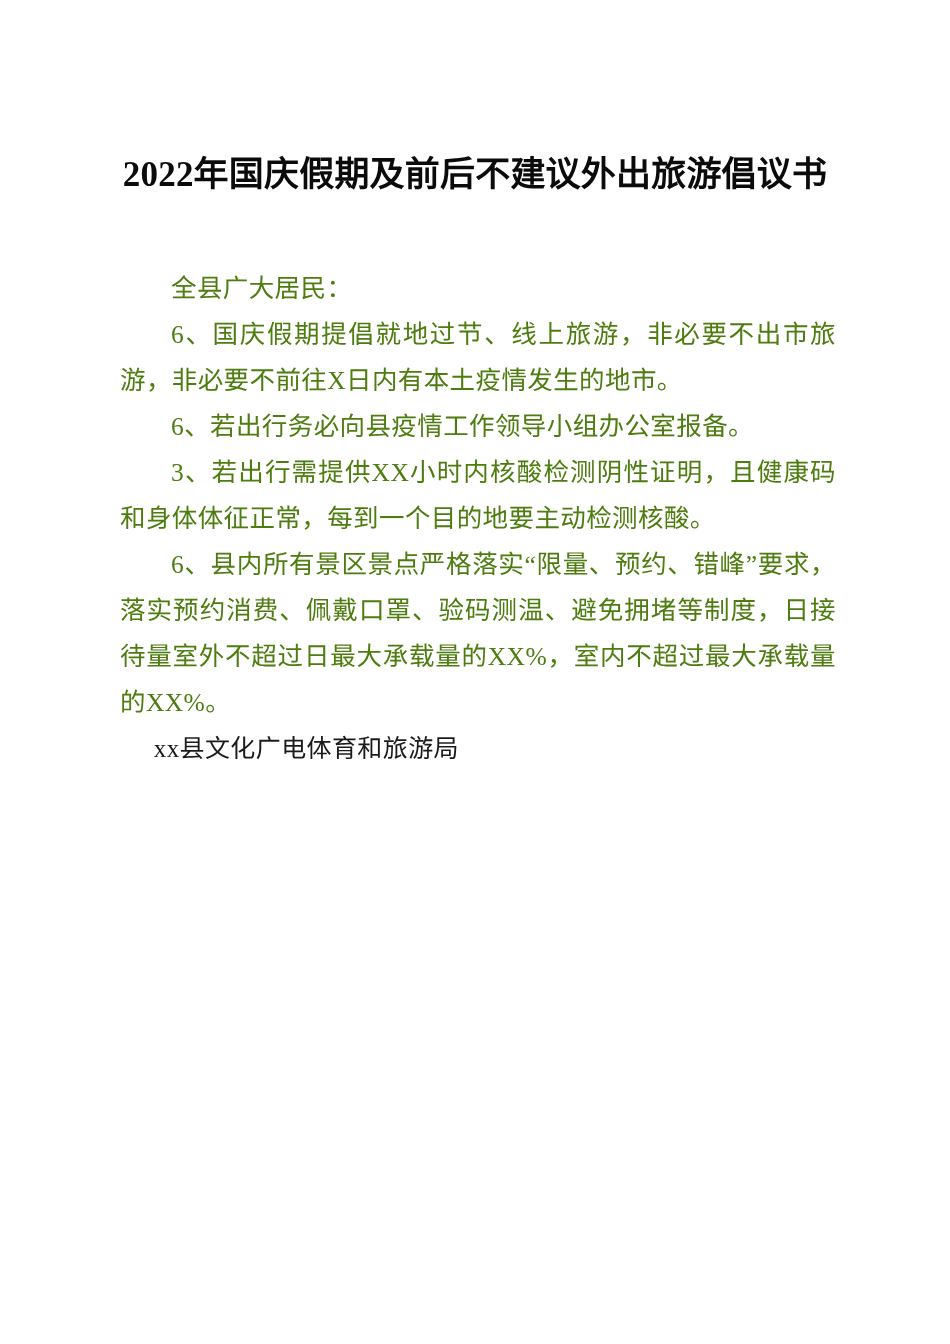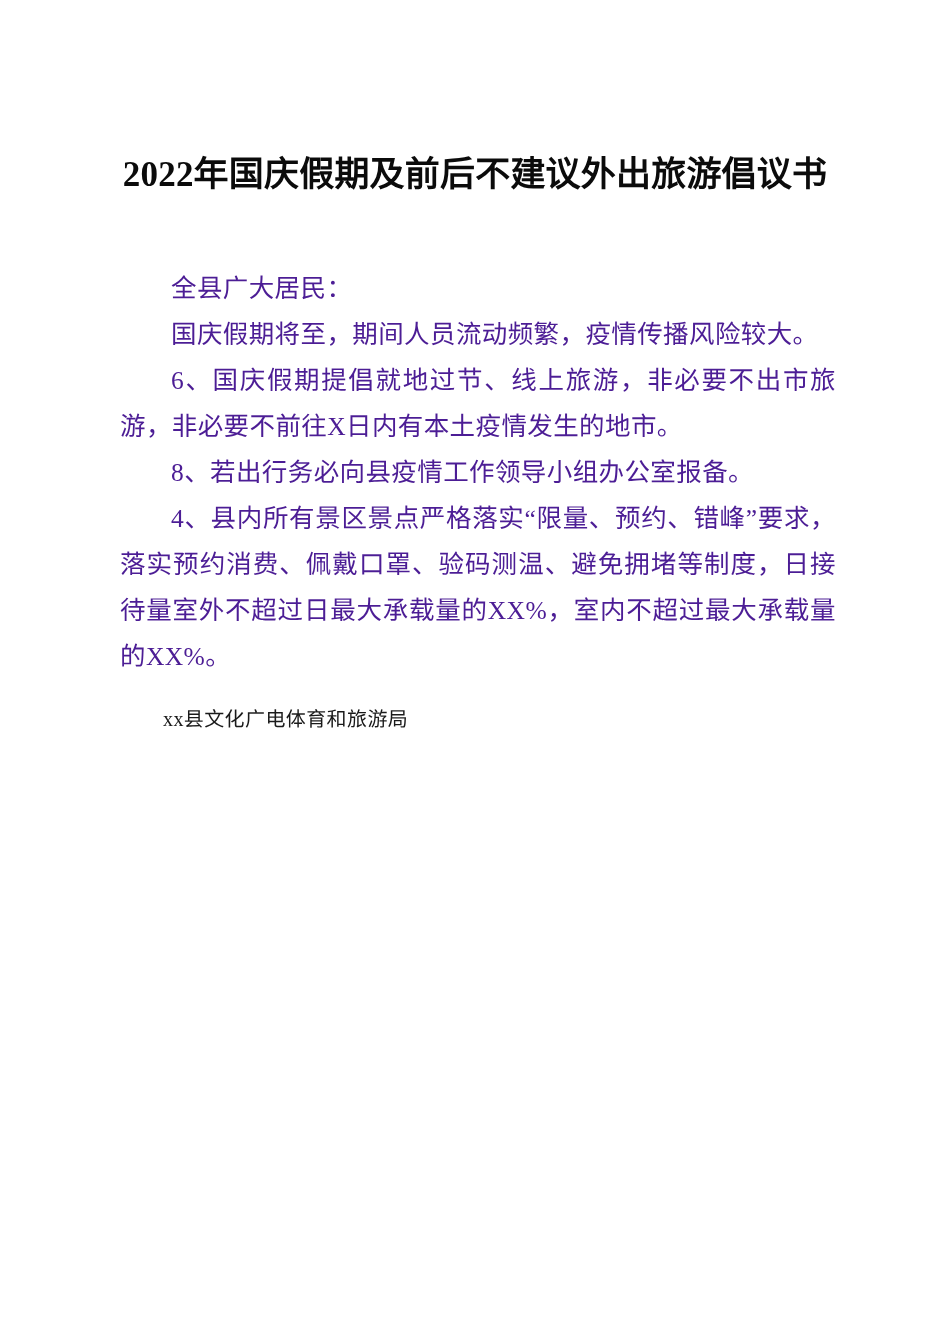--- a/index.html
+++ b/index.html
@@ -44,42 +44,42 @@
     position: absolute;
     left: 120px;
     top: 266px;
     width: 716px;
   }
 
   .para {
     font-family: "Liberation Serif", "DejaVu Serif", serif;
     font-size: 25.5px;
     line-height: 46px;
-    color: #4c1d95;
+    color: #4d7c0f;
     text-align: justify;
     text-justify: inter-ideograph;
     text-align-last: left;
     word-break: break-all;
     margin: 0;
     letter-spacing: 0.4px;
   }
 
   .para.indent {
     text-indent: 2em;
   }
 
   
   .sign-line {
     font-family: "Liberation Serif", "DejaVu Serif", serif;
-    font-size: 20px;
+    font-size: 25px;
     line-height: 46px;
     color: #1a1a1a;
     text-align: left;
     text-indent: 1.35em;
-    margin: 16px;
+    margin: 0;
     letter-spacing: 0.4px;
     word-break: break-all;
   }
 
   
   .page-filler {
     position: absolute;
     left: 0;
     top: 1040px;
     width: 950px;
@@ -91,29 +91,29 @@
 <body>
 
 <div class="page">
 
   <h1 class="doc-title">2022年国庆假期及前后不建议外出旅游倡议书</h1>
 
   <div class="doc-body">
 
     <p class="para indent">全县广大居民：</p>
 
-    <p class="para indent">国庆假期将至，期间人员流动频繁，疫情传播风险较大。</p>
 
 
     <p class="para indent">6、国庆假期提倡就地过节、线上旅游，非必要不出市旅游，非必要不前往X日内有本土疫情发生的地市。</p>
 
-    <p class="para indent">8、若出行务必向县疫情工作领导小组办公室报备。</p>
+    <p class="para indent">6、若出行务必向县疫情工作领导小组办公室报备。</p>
 
+    <p class="para indent">3、若出行需提供XX小时内核酸检测阴性证明，且健康码和身体体征正常，每到一个目的地要主动检测核酸。</p>
 
-    <p class="para indent">4、县内所有景区景点严格落实“限量、预约、错峰”要求，落实预约消费、佩戴口罩、验码测温、避免拥堵等制度，日接待量室外不超过日最大承载量的XX%，室内不超过最大承载量的XX%。</p>
+    <p class="para indent">6、县内所有景区景点严格落实“限量、预约、错峰”要求，落实预约消费、佩戴口罩、验码测温、避免拥堵等制度，日接待量室外不超过日最大承载量的XX%，室内不超过最大承载量的XX%。</p>
 
     <p class="sign-line">xx县文化广电体育和旅游局</p>
 
 
   </div>
 
   <div class="page-filler"></div>
 
 </div>
 

